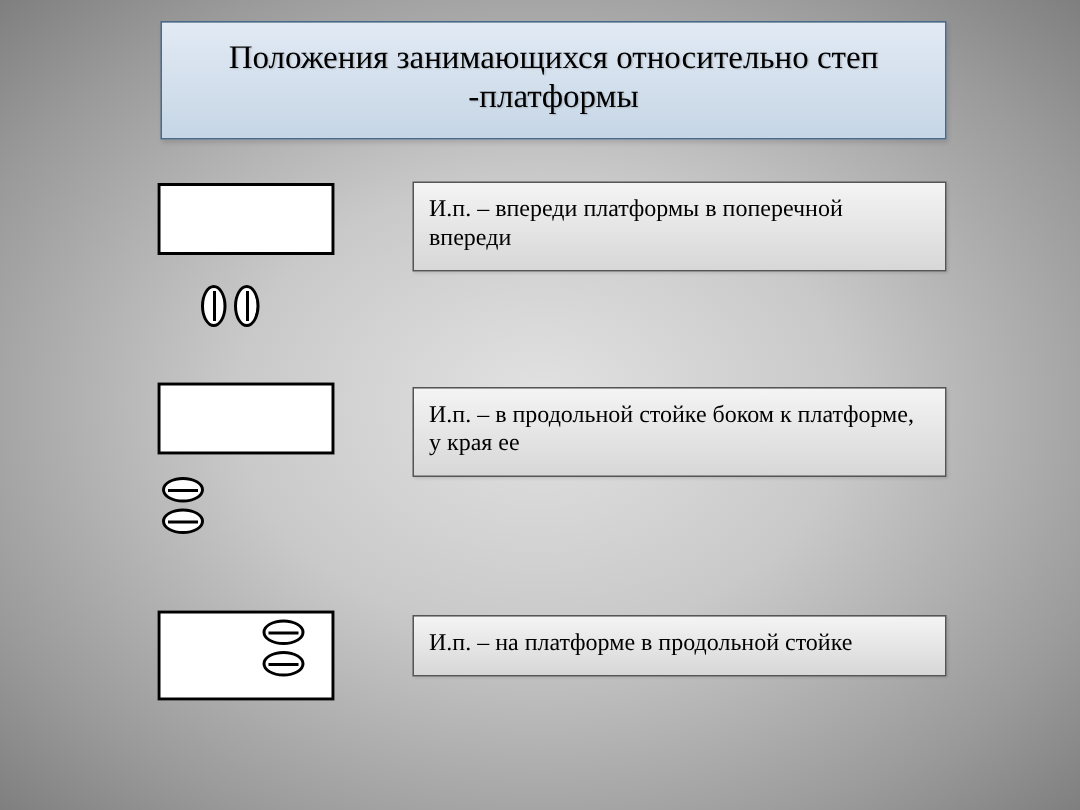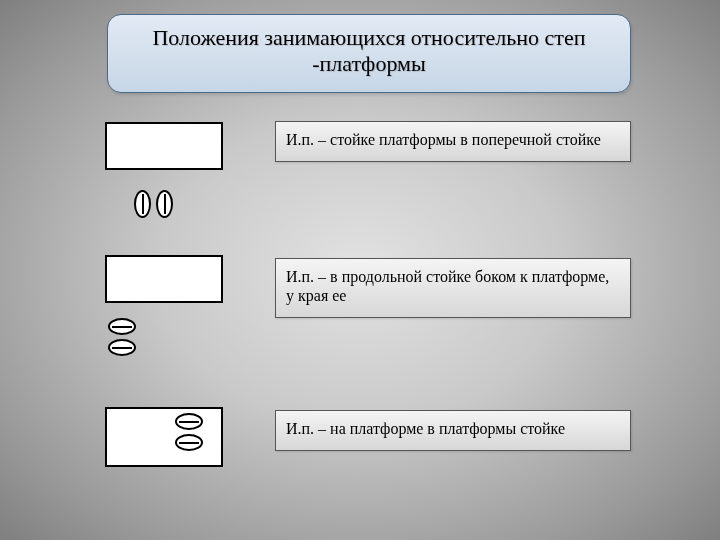--- a/index.html
+++ b/index.html
@@ -15,21 +15,21 @@
     color: #000;
     position: relative;
   }
   .title-box {
     position: absolute;
     left: 107px;
     top: 14px;
     width: 506px;
     padding: 10px 8px 14px 8px;
     border: 1px solid #4a6a8a;
-    border-radius: 14px;
+    border-radius: 0;
     background: linear-gradient(#e2eaf4, #c6d6e6);
     text-align: center;
     font-size: 22px;
     line-height: 1.2;
     box-shadow: 1px 2px 3px rgba(0,0,0,0.12);
   }
   .desc-box {
     position: absolute;
     left: 275px;
     width: 334px;
@@ -87,31 +87,31 @@
 
 <div class="title-box shadow-text">Положения занимающихся относительно степ -платформы</div>
 
 <div class="platform" style="left:105px; top:122px; width:114px; height:44px;"></div>
 <div class="foot v" style="left:134px; top:190px;">
     <div class="bar-v"></div>
   </div>
 <div class="foot v" style="left:156px; top:190px;">
     <div class="bar-v"></div>
   </div>
-<div class="desc-box" style="top:121px;">И.п. – стойке платформы в поперечной стойке</div>
+<div class="desc-box" style="top:121px;">И.п. – впереди платформы в поперечной впереди</div>
 
 <div class="platform" style="left:105px; top:255px; width:114px; height:44px;"></div>
 <div class="foot h" style="left:108px; top:318px;">
     <div class="bar-h"></div>
   </div>
 <div class="foot h" style="left:108px; top:339px;">
     <div class="bar-h"></div>
   </div>
 <div class="desc-box" style="top:258px;font-family:Liberation Serif, serif;">И.п. – в продольной стойке боком к платформе, у края ее</div>
 
 <div class="platform" style="left:105px; top:407px; width:114px; height:56px;"></div>
 <div class="foot h" style="left:175px; top:413px;">
     <div class="bar-h"></div>
   </div>
 <div class="foot h" style="left:175px; top:434px;">
     <div class="bar-h"></div>
   </div>
-<div class="desc-box" style="top:410px;">И.п. – на платформе в платформы стойке</div>
+<div class="desc-box" style="top:410px;">И.п. – на платформе в продольной стойке</div>
 
 </body></html>

